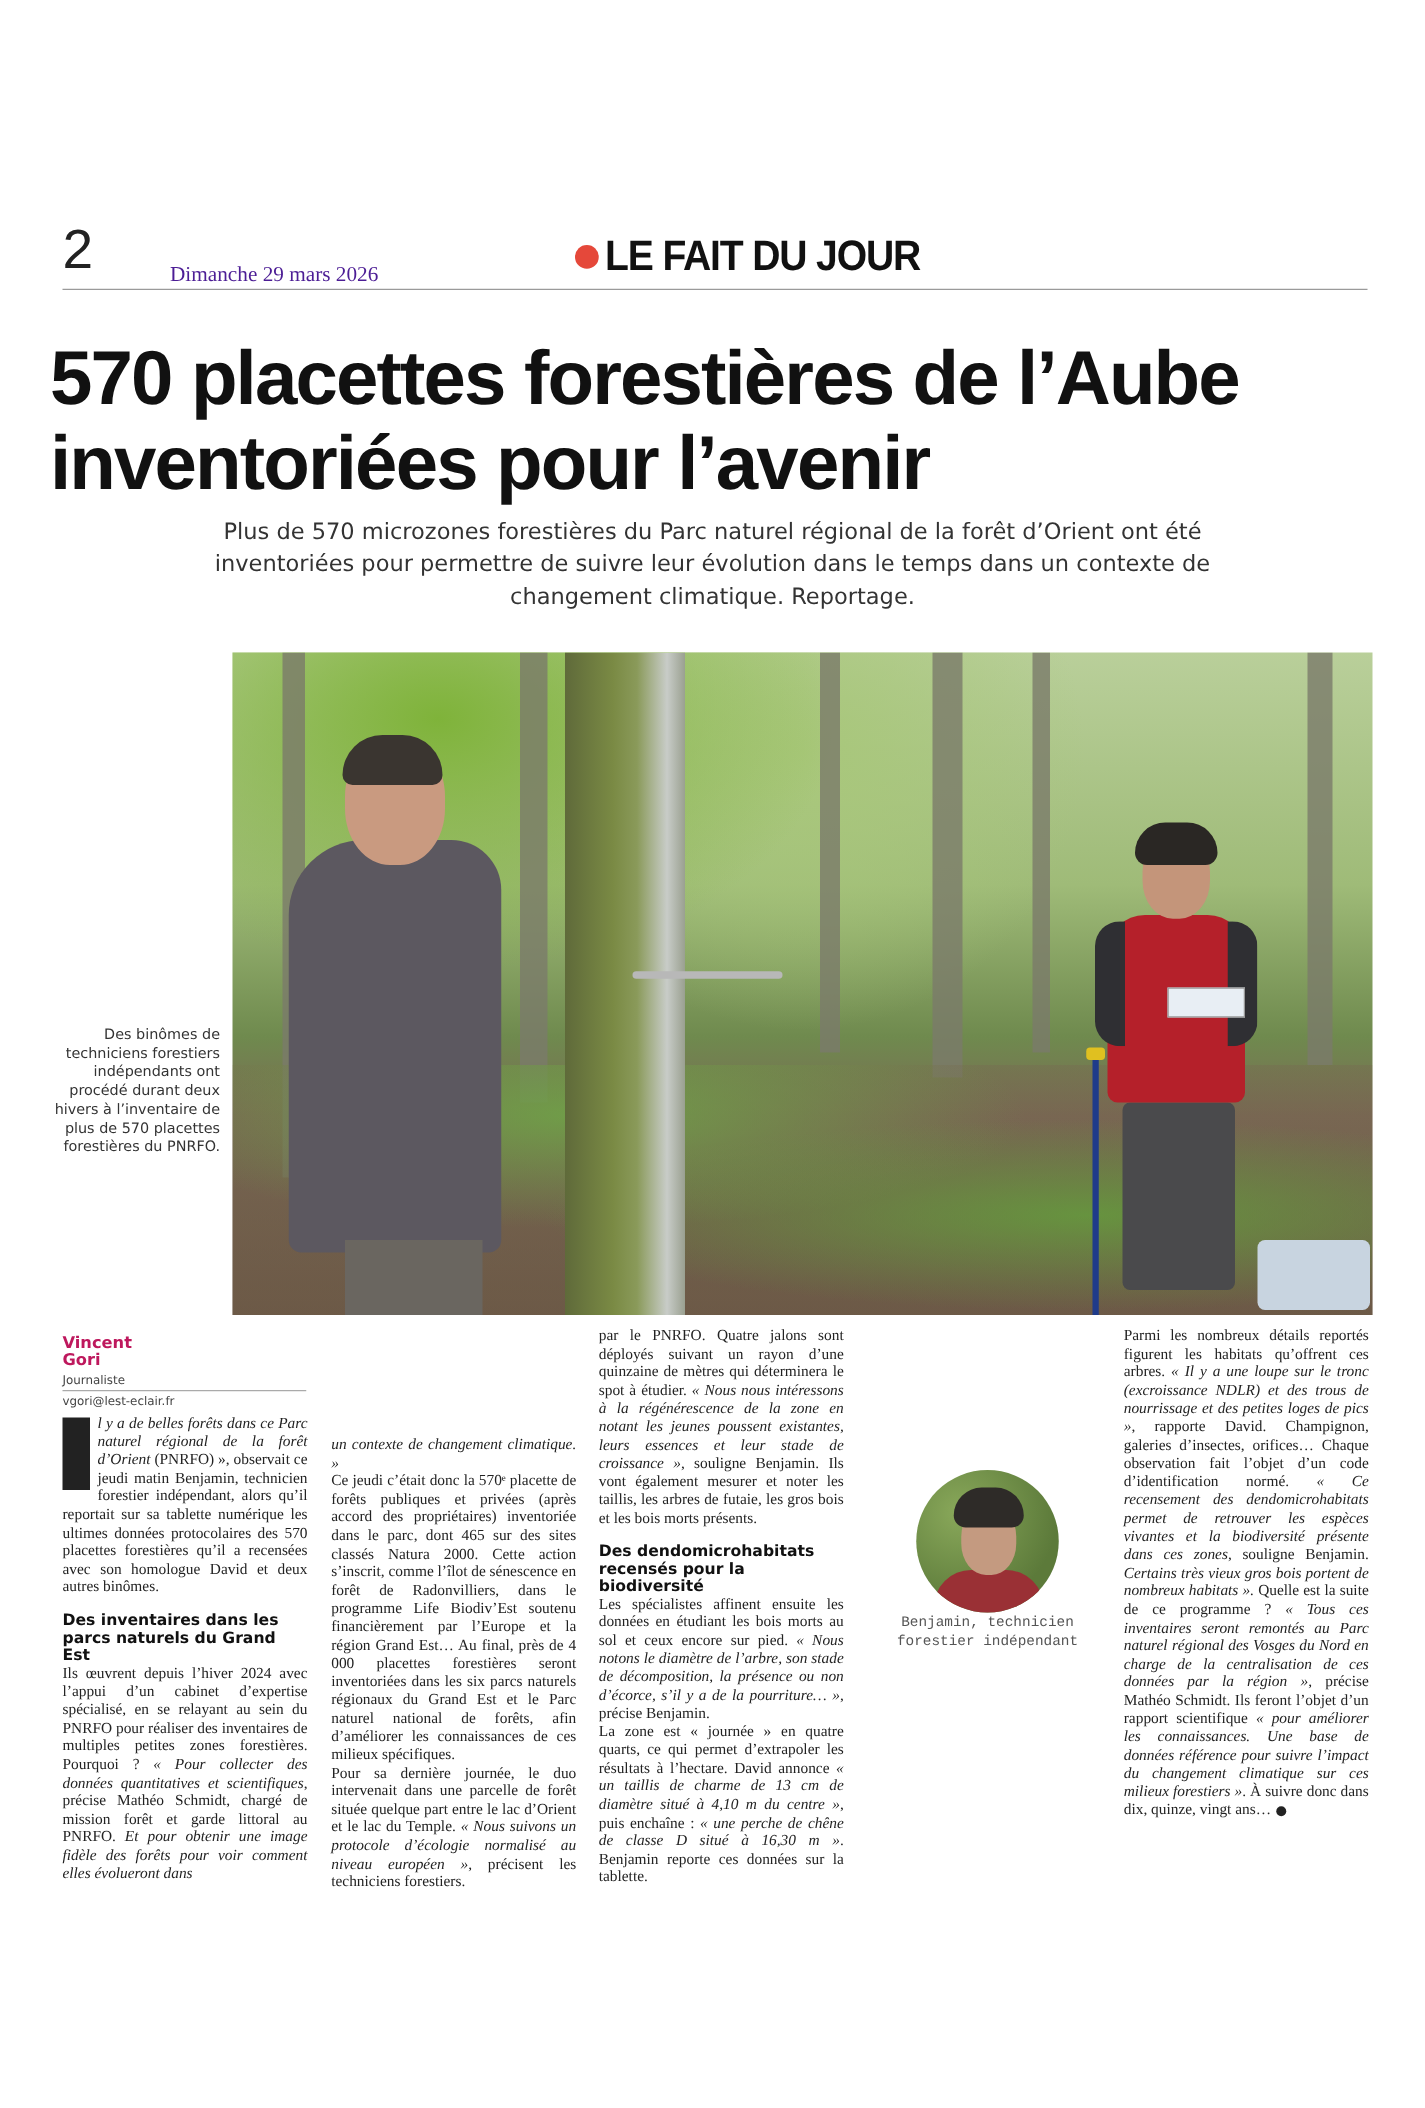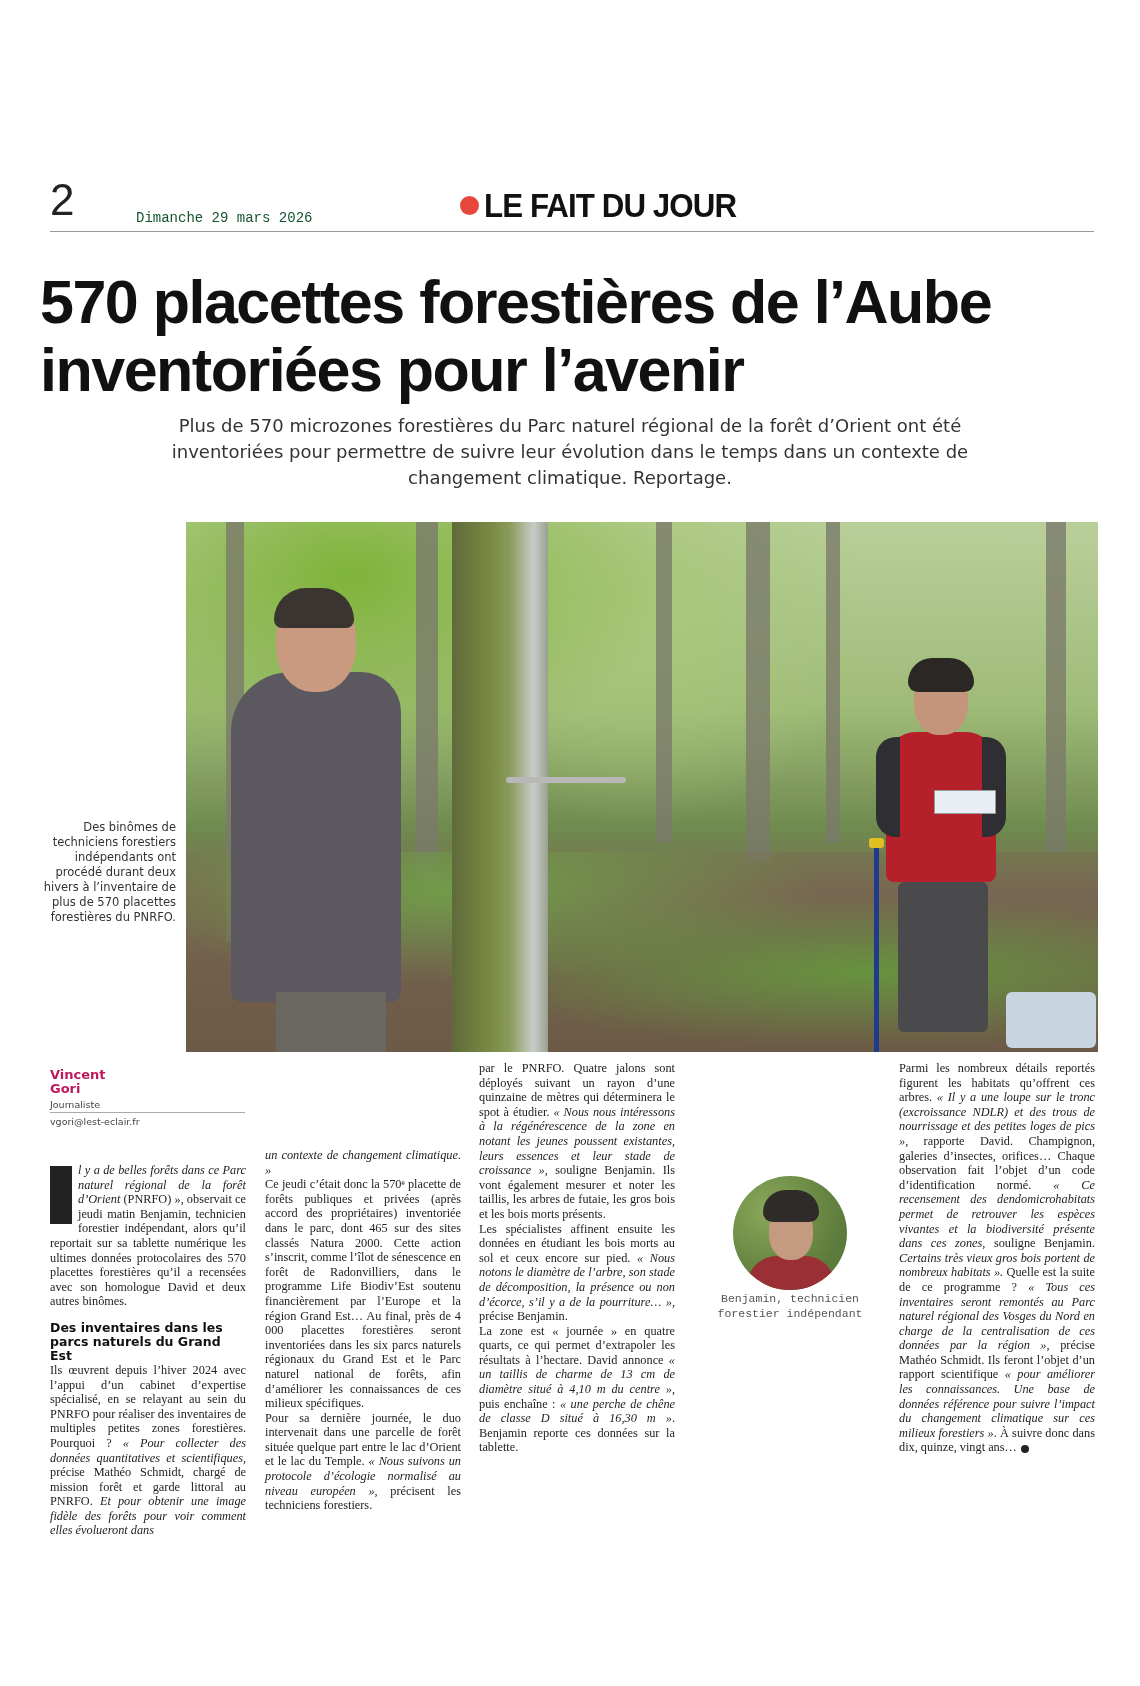--- a/index.html
+++ b/index.html
@@ -1,21 +1,21 @@
 <!DOCTYPE html>
 <html><head>
 <meta charset="utf-8">
 <style>
   * { box-sizing: border-box; margin: 0; padding: 0; }
   html, body { width: 1140px; height: 1686px; background: #ffffff; overflow: hidden; }
   body { position: relative; font-family: "DejaVu Serif", serif; color: #222; }
 
   .page-header { position: absolute; left: 50px; top: 176px; width: 1044px; height: 56px; border-bottom: 1px solid #9a9a9a; }
   .page-number { position: absolute; left: 0; top: 2px; font-family: "Liberation Sans", sans-serif; font-size: 44px; font-weight: 300; color: #222; line-height: 1; }
-  .page-date { position: absolute; left: 86px; top: 34px; font-family: Liberation Mono, monospace; font-size: 14px; color: #14532d; }
+  .page-date { position: absolute; left: 86px; top: 34px; font-family: Liberation Serif, serif; font-size: 17px; color: #4c1d95; }
   .rubric { position: absolute; left: 410px; top: 12px; display: flex; align-items: center; }
   .rubric-dot { width: 19px; height: 19px; border-radius: 50%; background: #e5483a; margin-right: 5px; }
   .rubric-label { font-family: "Liberation Sans", sans-serif; font-weight: 900; font-size: 34px; letter-spacing: -1px; color: #111; transform: scaleX(0.92); transform-origin: left center; line-height: 1; }
 
   .headline { position: absolute; left: 40px; top: 268px; width: 1060px; text-align: left; font-family: "Liberation Sans", sans-serif; font-weight: 900; font-size: 61px; line-height: 68px; color: #111; letter-spacing: -1.5px; }
 
   .standfirst { position: absolute; left: 160px; top: 413px; width: 820px; text-align: center; font-family: "DejaVu Sans", sans-serif; font-size: 18px; line-height: 26px; color: #333; }
 
   .photo { position: absolute; left: 186px; top: 522px; width: 912px; height: 530px; overflow: hidden;
     background:
@@ -48,21 +48,21 @@
 
   .byline { position: absolute; left: 50px; top: 1068px; width: 195px; }
   .byline-name { font-family: "DejaVu Sans", sans-serif; font-weight: bold; font-size: 13px; line-height: 14px; color: #be185d; }
   .byline-role { font-family: "DejaVu Sans", sans-serif; font-size: 9.5px; color: #444; margin-top: 3px; padding-bottom: 2px; border-bottom: 1px solid #aaa; }
   .byline-email { font-family: "DejaVu Sans", sans-serif; font-size: 9.5px; color: #444; margin-top: 3px; }
 
   .col { position: absolute; width: 196px; font-family: "Liberation Serif", serif; font-size: 12.3px; line-height: 14.6px; color: #222; text-align: justify; hyphens: auto; }
   .col p { margin: 0; }
   .col em, .col .it { font-style: italic; }
   .col h3 { font-family: "DejaVu Sans", sans-serif; font-weight: bold; font-size: 12.5px; line-height: 14px; color: #111; margin-top: 12px; text-align: left; }
-  .col1 { left: 50px; top: 1131px; margin-top: 32px; }
+  .col1 { left: 50px; top: 1131px; }
   .col2 { left: 265px; top: 1123px; margin-top: 25px; }
   .col3 { left: 479px; top: 1061px; }
   .col5 { left: 899px; top: 1061px; }
   .dropcap { float: left; width: 22px; height: 58px; background: #222; margin: 3px 6px 0 0; }
   .end-bullet { display: inline-block; width: 8px; height: 8px; border-radius: 50%; background: #222; margin-left: 4px; vertical-align: middle; }
 
   .pullquote { position: absolute; left: 690px; top: 1176px; width: 200px; text-align: center; }
   .portrait { width: 114px; height: 114px; border-radius: 50%; margin: 0 auto; overflow: hidden; position: relative;
     background: radial-gradient(circle at 30% 30%, #89a85a, #5c7a3a 70%); }
   .portrait .p-face { position: absolute; left: 36px; top: 28px; width: 44px; height: 56px; background: #c49a80; border-radius: 45%; }
@@ -136,20 +136,21 @@
   <p>Ce jeudi c’était donc la 570ᵉ placette de forêts publiques et privées (après accord des propriétaires) inventoriée dans le parc, dont 465 sur des sites classés Natura 2000. Cette action s’inscrit, comme l’îlot de sénescence en forêt de Radonvilliers, dans le programme Life Biodiv’Est soutenu financièrement par l’Europe et la région Grand Est… Au final, près de 4 000 placettes forestières seront inventoriées dans les six parcs naturels régionaux du Grand Est et le Parc naturel national de forêts, afin d’améliorer les connaissances de ces milieux spécifiques.</p>
   <p>
     <span>Pour sa dernière journée, le duo intervenait dans une parcelle de forêt située quelque part entre le lac d’Orient et le lac du Temple. </span><em>« Nous suivons un protocole d’écologie normalisé au niveau européen »</em><span>, précisent les techniciens forestiers.</span>
   </p>
 </div>
 
 <div class="col col3">
   <p>
     <span>par le PNRFO. Quatre jalons sont déployés suivant un rayon d’une quinzaine de mètres qui déterminera le spot à étudier. </span><em>« Nous nous intéressons à la régénérescence de la zone en notant les jeunes poussent existantes, leurs essences et leur stade de croissance »</em><span>, souligne Benjamin. Ils vont également mesurer et noter les taillis, les arbres de futaie, les gros bois et les bois morts présents.</span>
   </p>
+  <h3>Des dendomicrohabitats recensés pour la biodiversité</h3>
   <p>
     <span>Les spécialistes affinent ensuite les données en étudiant les bois morts au sol et ceux encore sur pied. </span><em>« Nous notons le diamètre de l’arbre, son stade de décomposition, la présence ou non d’écorce, s’il y a de la pourriture… »</em><span>, précise Benjamin.</span>
   </p>
   <p>
     <span>La zone est « journée » en quatre quarts, ce qui permet d’extrapoler les résultats à l’hectare. David annonce </span><em>« un taillis de charme de 13 cm de diamètre situé à 4,10 m du centre »</em><span>, puis enchaîne : </span><em>« une perche de chêne de classe D situé à 16,30 m »</em><span>. Benjamin reporte ces données sur la tablette.</span>
   </p>
 </div>
 
 <div class="pullquote">
   <div class="portrait">

